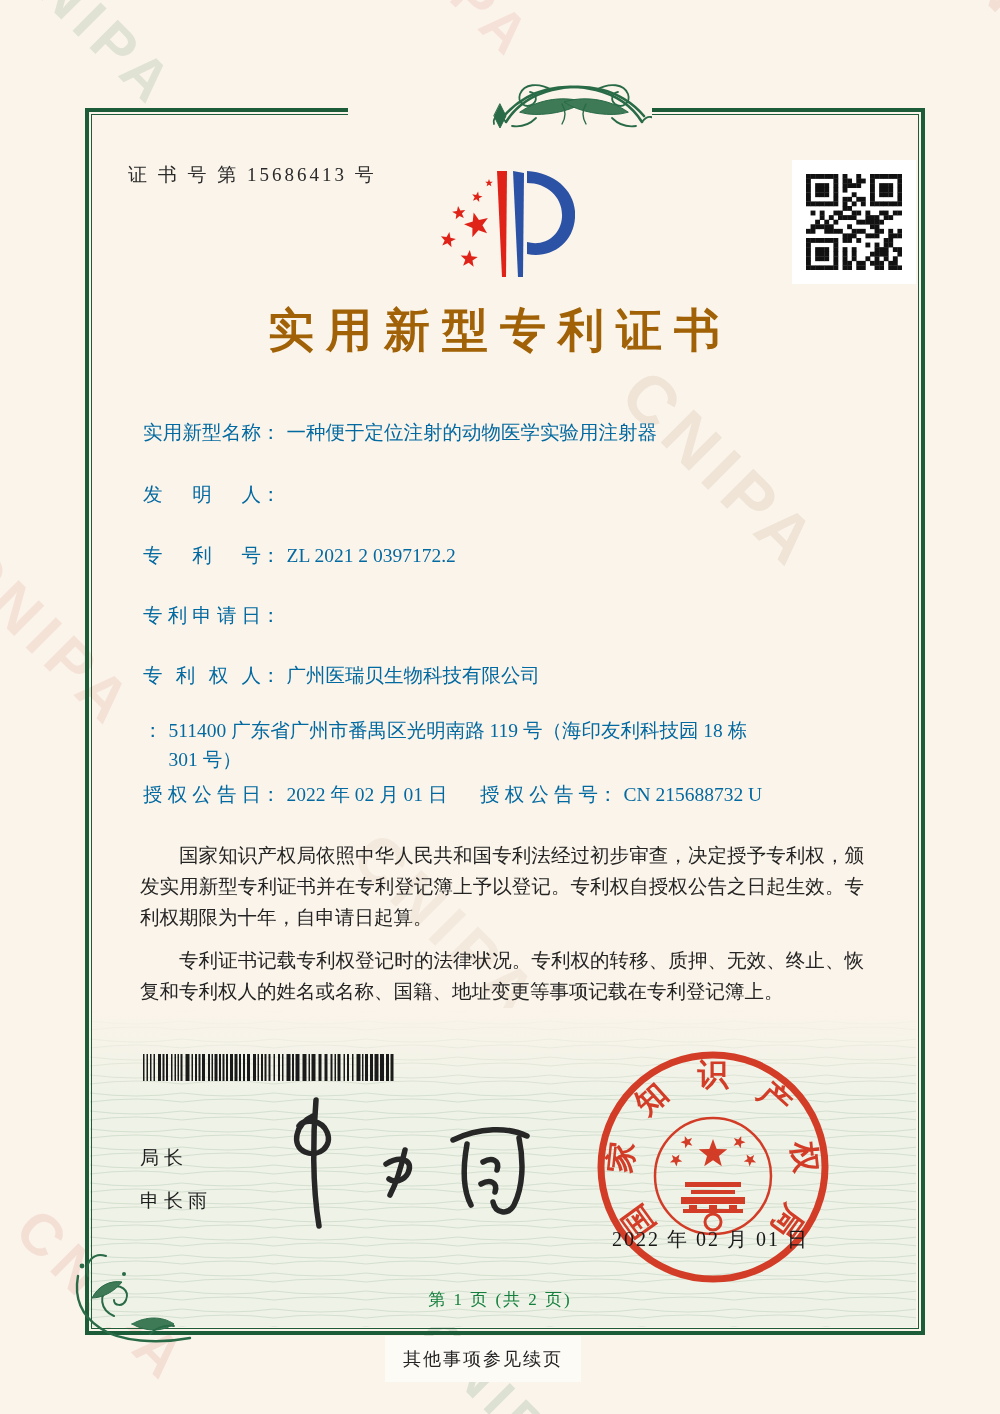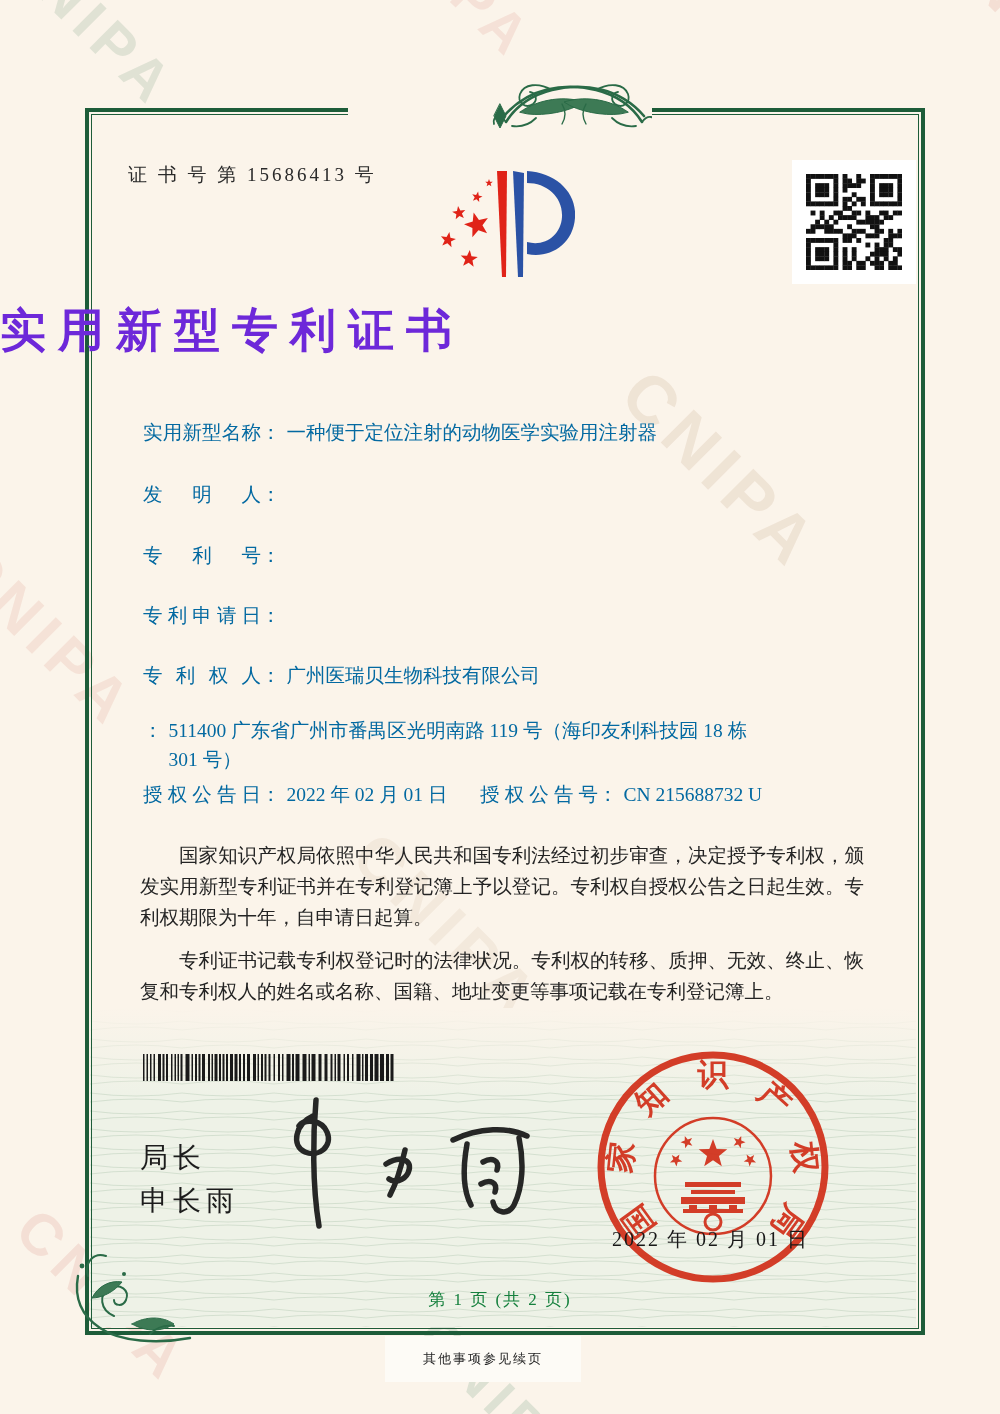--- a/index.html
+++ b/index.html
@@ -13,43 +13,43 @@
   #guilloche{left:90px;top:1008px;width:826px;height:319px;z-index:1;overflow:hidden;}
   #guilloche .fade{position:absolute;left:0;top:0;width:100%;height:90px;
       background:linear-gradient(180deg,#fbf4ea 0%,rgba(251,244,234,0) 100%);}
   
   .frame{left:85px;top:108px;width:832px;height:1219px;border:4px solid #1d5c39;z-index:2;pointer-events:none;}
   .frame-inner{position:absolute;inset:2px;border:1px solid #1d5c39;}
   
   #certno{left:128px;top:162px;font-size:19px;letter-spacing:3px;color:#2a2a2a;z-index:3;}
   #qrbox{left:792px;top:160px;width:124px;height:124px;background:#fff;z-index:3;}
   #logo{left:425px;top:163px;z-index:3;}
-  #title{left:0;top:300px;width:100%;text-align:left;font-size:46px;font-weight:bold;
-         letter-spacing:12px;color:#6d28d9;z-index:3;}
+  #title{left:0;top:300px;width:100%;text-align:center;font-size:46px;font-weight:bold;
+         letter-spacing:12px;color:#a16207;z-index:3;}
   
   .frow{position:absolute;left:143px;width:700px;font-size:19.5px;line-height:29px;z-index:3;color:#0369a1;display:flex;}
   .flabel{display:inline-block;width:118px;text-align:justify;text-align-last:justify;flex:0 0 118px;}
   .fcolon{flex:0 0 auto;padding-right:6px;}
   .fvalue{flex:1 1 auto;max-width:600px;}
   
   #body-paras{left:128px;top:828px;width:748px;font-size:19.5px;line-height:31px;z-index:3;color:#242424;}
   #body-paras p{margin:12px;text-indent:2em;text-align:justify;}
   
   #barcode{left:142px;top:1054px;height:27px;z-index:3;}
   
   #comm{left:140px;top:1136px;font-family:"Liberation Sans","DejaVu Sans",sans-serif;
-        font-size:28px;letter-spacing:5px;line-height:43px;color:#1c1c1c;z-index:3;}
+        font-size:19px;letter-spacing:5px;line-height:43px;color:#1c1c1c;z-index:3;}
   #signature{left:255px;top:1092px;z-index:3;}
   
   #seal{left:594px;top:1048px;z-index:3;}
   #seal-date{left:612px;top:1226px;width:200px;font-size:20px;letter-spacing:2px;color:#181818;z-index:4;}
   
   #pagefooter{left:0;top:1288px;width:100%;text-align:center;font-size:17px;letter-spacing:2px;color:#15803d;z-index:3;}
   #contbox{left:385px;top:1336px;width:196px;height:46px;background:#fdfbf6;z-index:3;
-           display:flex;align-items:center;justify-content:center;font-size:13px;letter-spacing:2px;color:#242424;}
+           display:flex;align-items:center;justify-content:center;font-size:18px;letter-spacing:2px;color:#242424;}
   #ornament-top{left:348px;top:70px;width:304px;height:82px;background:#fbf4ea;z-index:3;}
   #ornament-corner{left:62px;top:1244px;z-index:4;}
 </style>
 </head>
 <body>
 
 <div class="wm" style="left:-18px;top:-14px;font-size:58px;color:rgba(46,110,70,0.13);">CNIPA</div>
 <div class="wm" style="left:345px;top:-58px;font-size:56px;color:rgba(214,120,108,0.15);">CNIPA</div>
 <div class="wm" style="left:918px;top:-20px;font-size:56px;color:rgba(214,120,108,0.17);">CNIPA</div>
 <div class="wm" style="left:598px;top:430px;font-size:68px;color:rgba(182,150,112,0.17);">CNIPA</div>
@@ -404,20 +404,21 @@
     <span class="fcolon">：</span>
     <span class="fvalue">一种便于定位注射的动物医学实验用注射器</span>
 </div>
 <div class="frow" style="top:480px">
   <span class="flabel">发明人</span>
     <span class="fcolon">：</span>
 </div>
 <div class="frow" style="top:541px">
   <span class="flabel">专利号</span>
     <span class="fcolon">：</span>
+    <span class="fvalue">ZL 2021 2 0397172.2</span>
 </div>
 <div class="frow" style="top:601px">
   <span class="flabel">专利申请日</span>
     <span class="fcolon">：</span>
 </div>
 <div class="frow" style="top:661px">
   <span class="flabel">专利权人</span>
     <span class="fcolon">：</span>
     <span class="fvalue">广州医瑞贝生物科技有限公司</span>
 </div>

